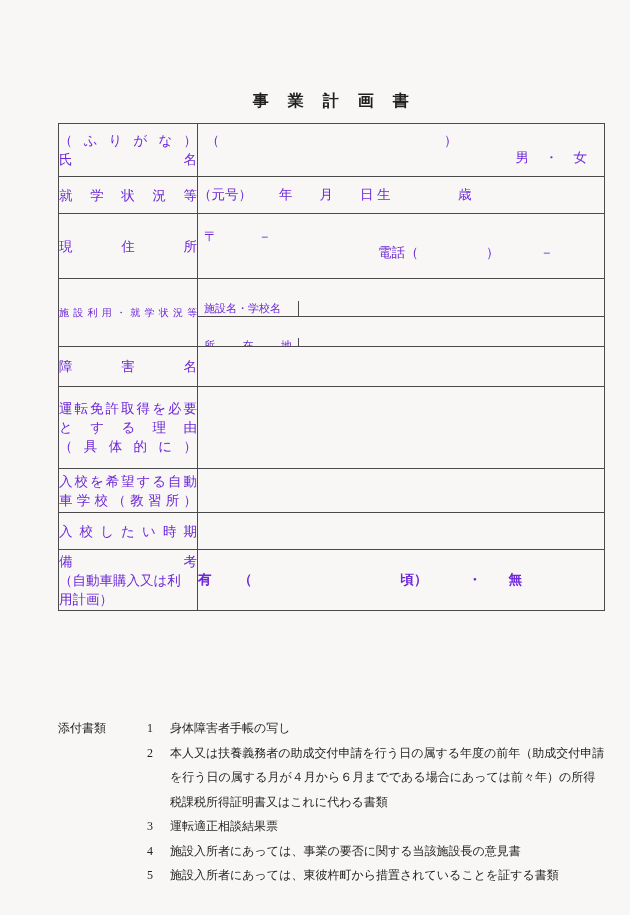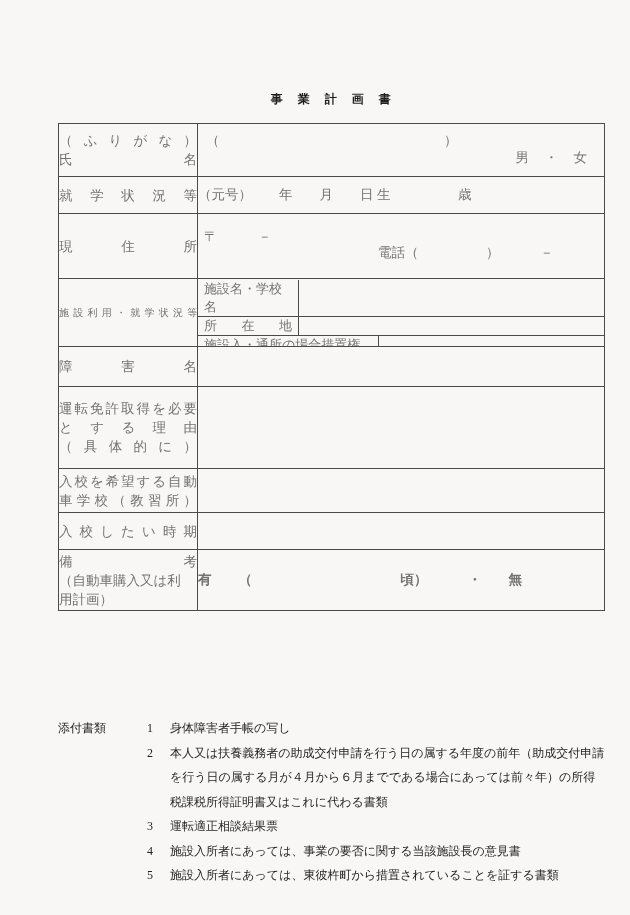--- a/index.html
+++ b/index.html
@@ -12,30 +12,30 @@
     color:#1f1f1f;
     font-family:"Liberation Serif","DejaVu Serif",serif;
     overflow:hidden;
   }
   .form-number{
     position:absolute;left:58px;top:60px;
     font-size:13.5px;letter-spacing:.5px;
   }
   .title{
     position:absolute;left:58px;top:91px;width:547px;
-    text-align:center;font-size:12px;font-weight:bold;
+    text-align:center;font-size:16px;font-weight:bold;
     letter-spacing:1.5px;margin:0;
   }
   table.form{
     position:absolute;left:58px;top:123px;width:547px;
     border-collapse:collapse;table-layout:fixed;
   }
   table.form td{
     border:1px solid #4b4b4b;
-    font-size:13.5px;color:#737373;
+    font-size:13.5px;color:#6d28d9;
     vertical-align:middle;padding:0;
     overflow:hidden;
   }
   .rh1{height:53px}.rh2{height:37px}.rh3{height:65px}.rh4{height:68px}
   .rh5{height:62px}.rh6{height:40px}.rh7{height:40px}.rh8{height:82px}
   .rh9{height:44px}.rh10{height:37px}.rh11{height:61px}
   td.lbl{padding:2px 9px;font-size:13px;}
   td.lbl .ln{display:block;line-height:19px;}
   .jl{text-align:justify;text-align-last:justify;}
   .tight{font-size:10px;letter-spacing:-.3px;}
@@ -49,21 +49,21 @@
   td.stack{padding:0;}
   .stack-in{display:flex;flex-direction:column;justify-content:space-between;height:100%;box-sizing:border-box;padding:5px 0 7px 6px;}
   .stack-in.bottom-only{justify-content:flex-end;}
   .phone-line{padding-left:174px;line-height:16px;}
   .postal-line{line-height:16px;}
   
   td.subcell{padding:0;vertical-align:top;}
   .subtable{display:flex;flex-direction:column;height:66px;}
   .subrow{flex:1;display:flex;align-items:stretch;border-bottom:1px solid #4b4b4b;}
   .subrow:last-child{border-bottom:none;}
-  .sublbl{display:flex;align-items:center;border-right:1px solid #4b4b4b;padding:0 6px;font-size:13px;box-sizing:border-box;}
+  .sublbl{display:flex;align-items:center;border-right:1px solid #4b4b4b;padding:0 6px;font-size:11px;box-sizing:border-box;margin-top:21px;}
   .sublbl span{width:100%;}
   .subw-narrow{width:101px;}
   .subw-wide{width:181px;}
   .subval{flex:1;}
   
   td.handbook div{line-height:19px;}
   
   td.remarks-val{padding-left:18px;font-weight:bold;}
   
   .attachments{

